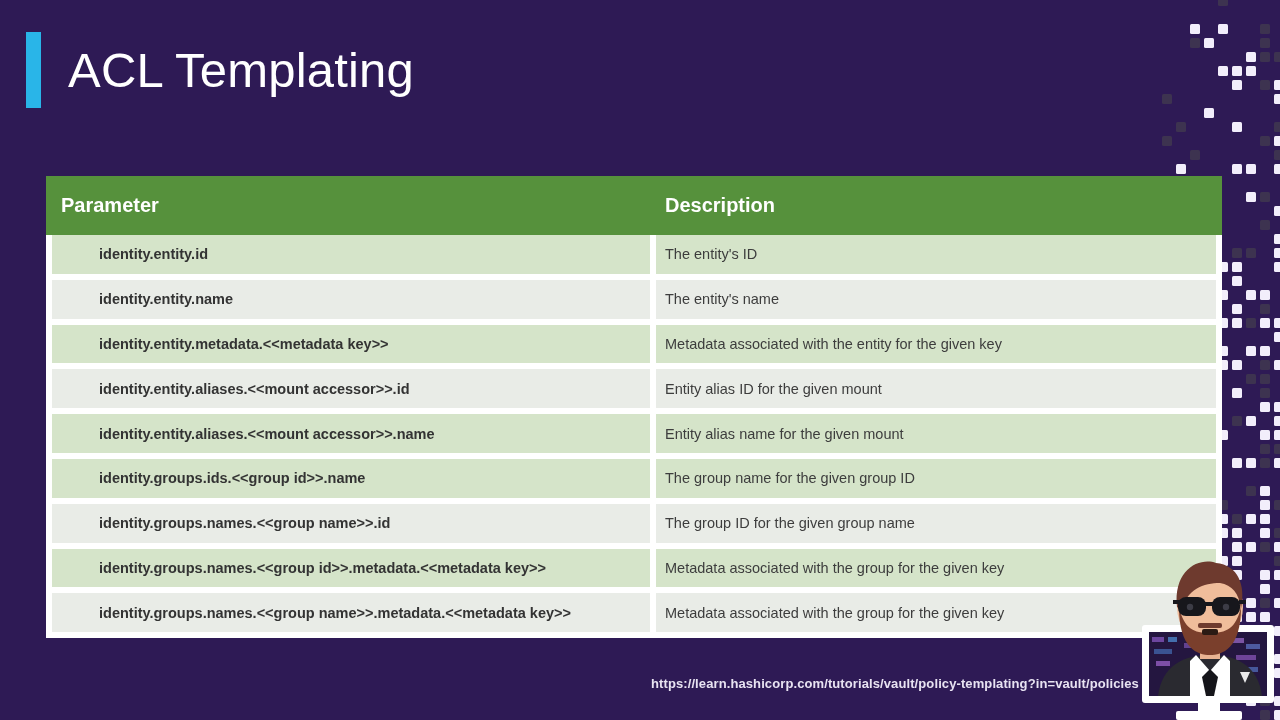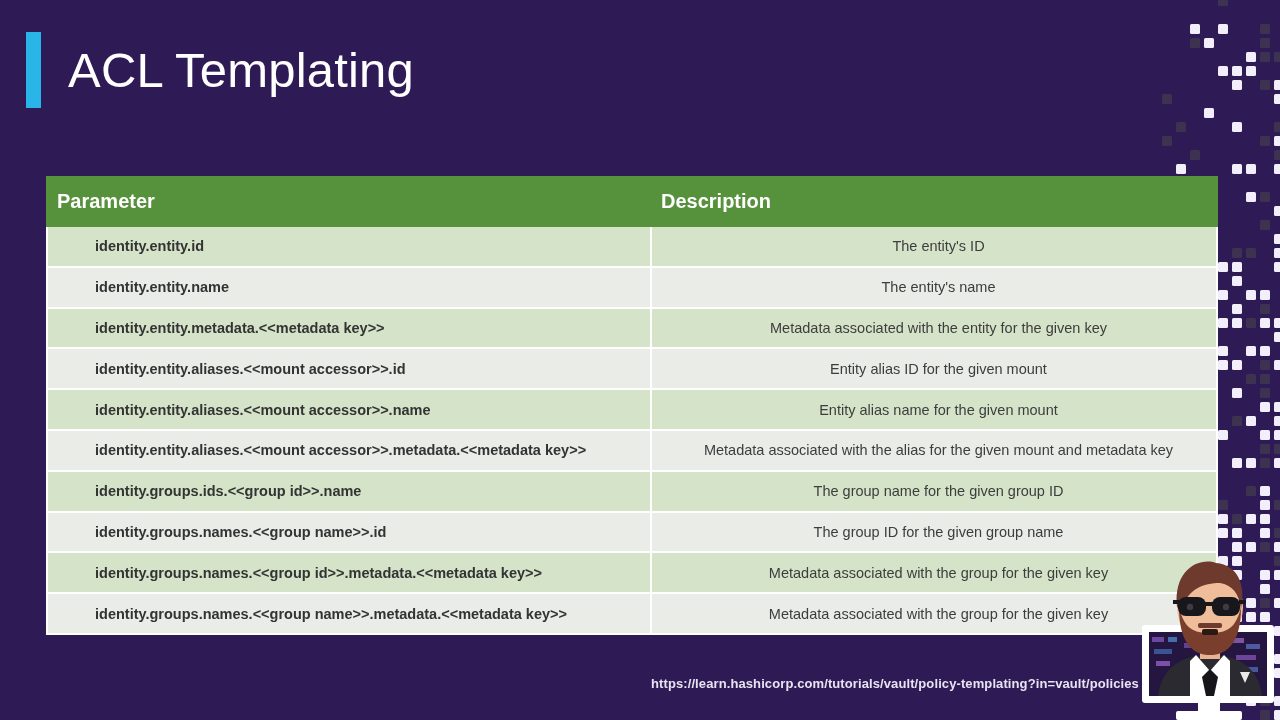--- a/index.html
+++ b/index.html
@@ -64,21 +64,21 @@
     width: 1170px;
     z-index: 2;
   }
   table.acl-table {
     border-collapse: collapse;
     width: 100%;
     table-layout: fixed;
   }
   table.acl-table th,
   table.acl-table td {
-    border: 2px solid #ffffff;
+    border: 6px solid #ffffff;
     padding: 0 0 0 9px;
     text-align: left;
     vertical-align: middle;
     overflow: hidden;
     white-space: nowrap;
   }
   table.acl-table th {
     background: #56913c;
     border-color: #56913c;
     color: #ffffff;
@@ -92,21 +92,20 @@
     color: #3a3a3a;
   }
   table.acl-table td.param {
     font-weight: bold;
     color: #333333;
     padding-left: 47px;
   }
   table.acl-table td.desc {
     font-weight: normal;
     color: #3d3d3d;
-    text-align: center;
   }
   tr.row-even td { background: #d5e4c9; }
   tr.row-odd  td { background: #e9ece7; margin-top: 8px; }
   col.col-param { width: 604px; }
   col.col-desc  { width: 566px; }
 
   
   #footer-url {
     position: absolute;
     left: 651px;
@@ -324,24 +323,20 @@
             <td class="desc">Metadata associated with the entity for the given key</td>
           </tr>
           <tr class="row-odd">
             <td class="param">identity.entity.aliases.&lt;&lt;mount accessor&gt;&gt;.id</td>
             <td class="desc">Entity alias ID for the given mount</td>
           </tr>
           <tr class="row-even">
             <td class="param">identity.entity.aliases.&lt;&lt;mount accessor&gt;&gt;.name</td>
             <td class="desc">Entity alias name for the given mount</td>
           </tr>
-          <tr class="row-odd">
-            <td class="param">identity.entity.aliases.&lt;&lt;mount accessor&gt;&gt;.metadata.&lt;&lt;metadata key&gt;&gt;</td>
-            <td class="desc">Metadata associated with the alias for the given mount and metadata key</td>
-          </tr>
           <tr class="row-even">
             <td class="param">identity.groups.ids.&lt;&lt;group id&gt;&gt;.name</td>
             <td class="desc">The group name for the given group ID</td>
           </tr>
           <tr class="row-odd">
             <td class="param">identity.groups.names.&lt;&lt;group name&gt;&gt;.id</td>
             <td class="desc">The group ID for the given group name</td>
           </tr>
           <tr class="row-even">
             <td class="param">identity.groups.names.&lt;&lt;group id&gt;&gt;.metadata.&lt;&lt;metadata key&gt;&gt;</td>

